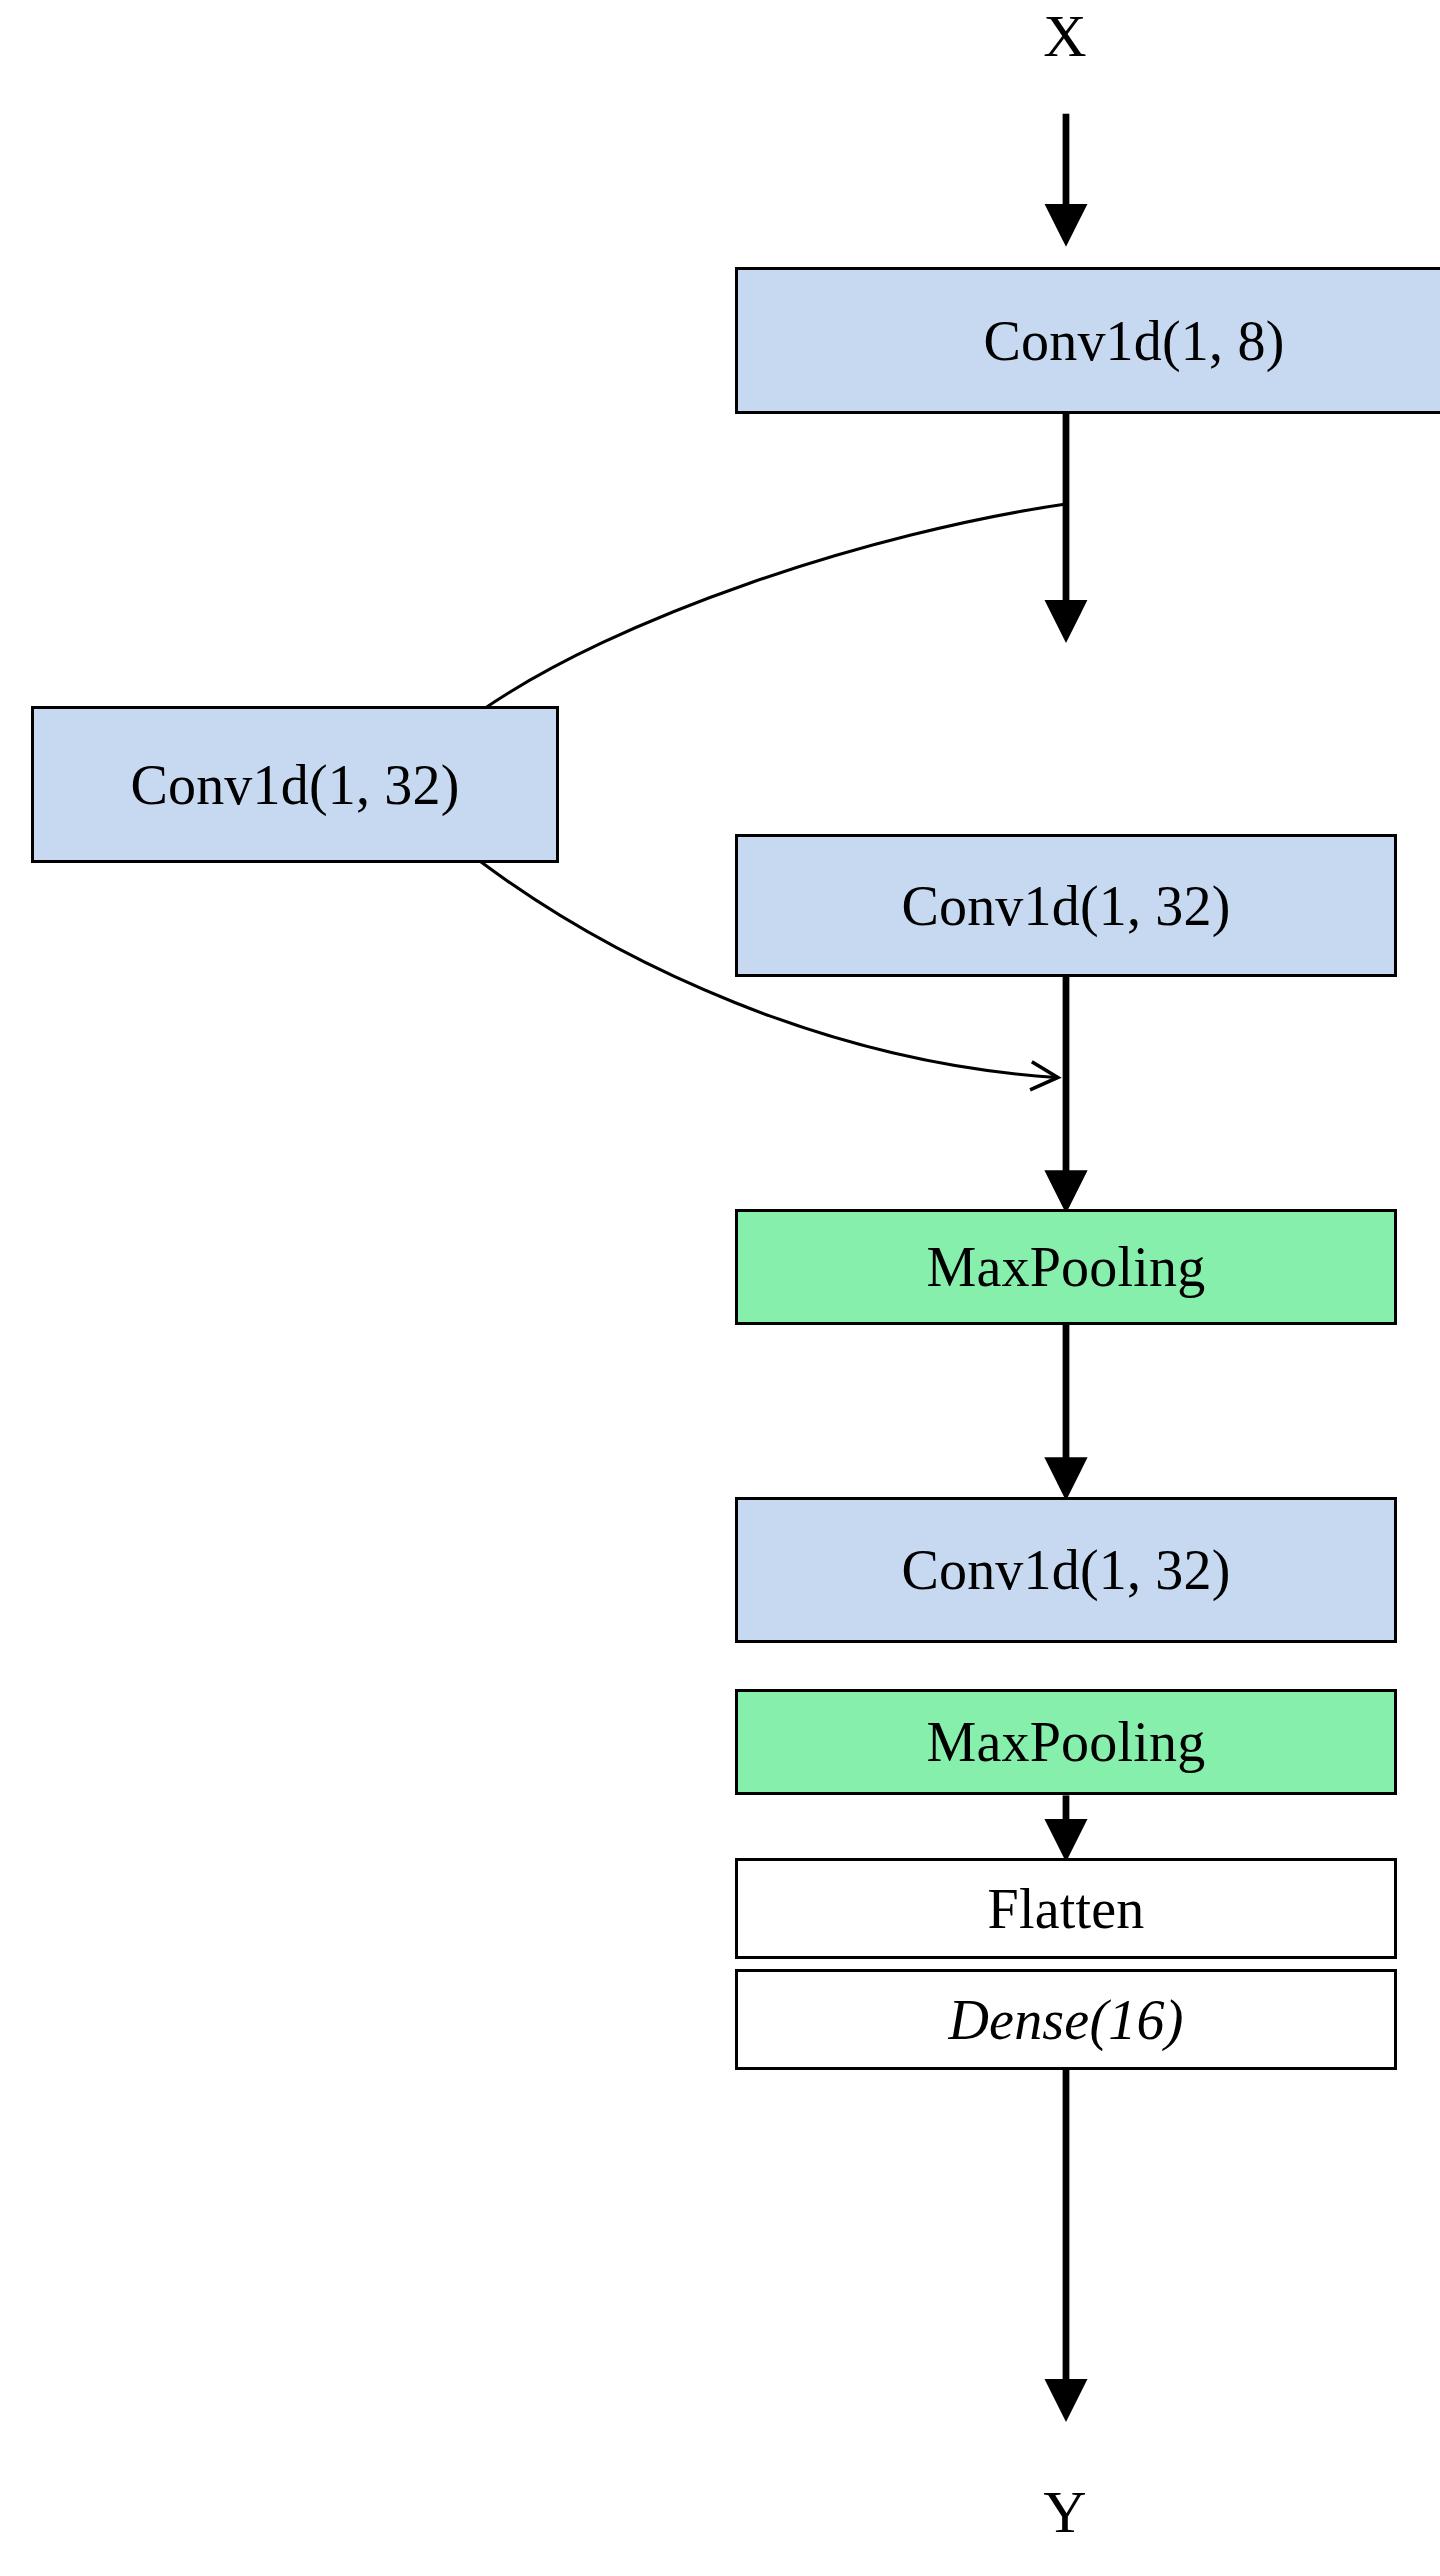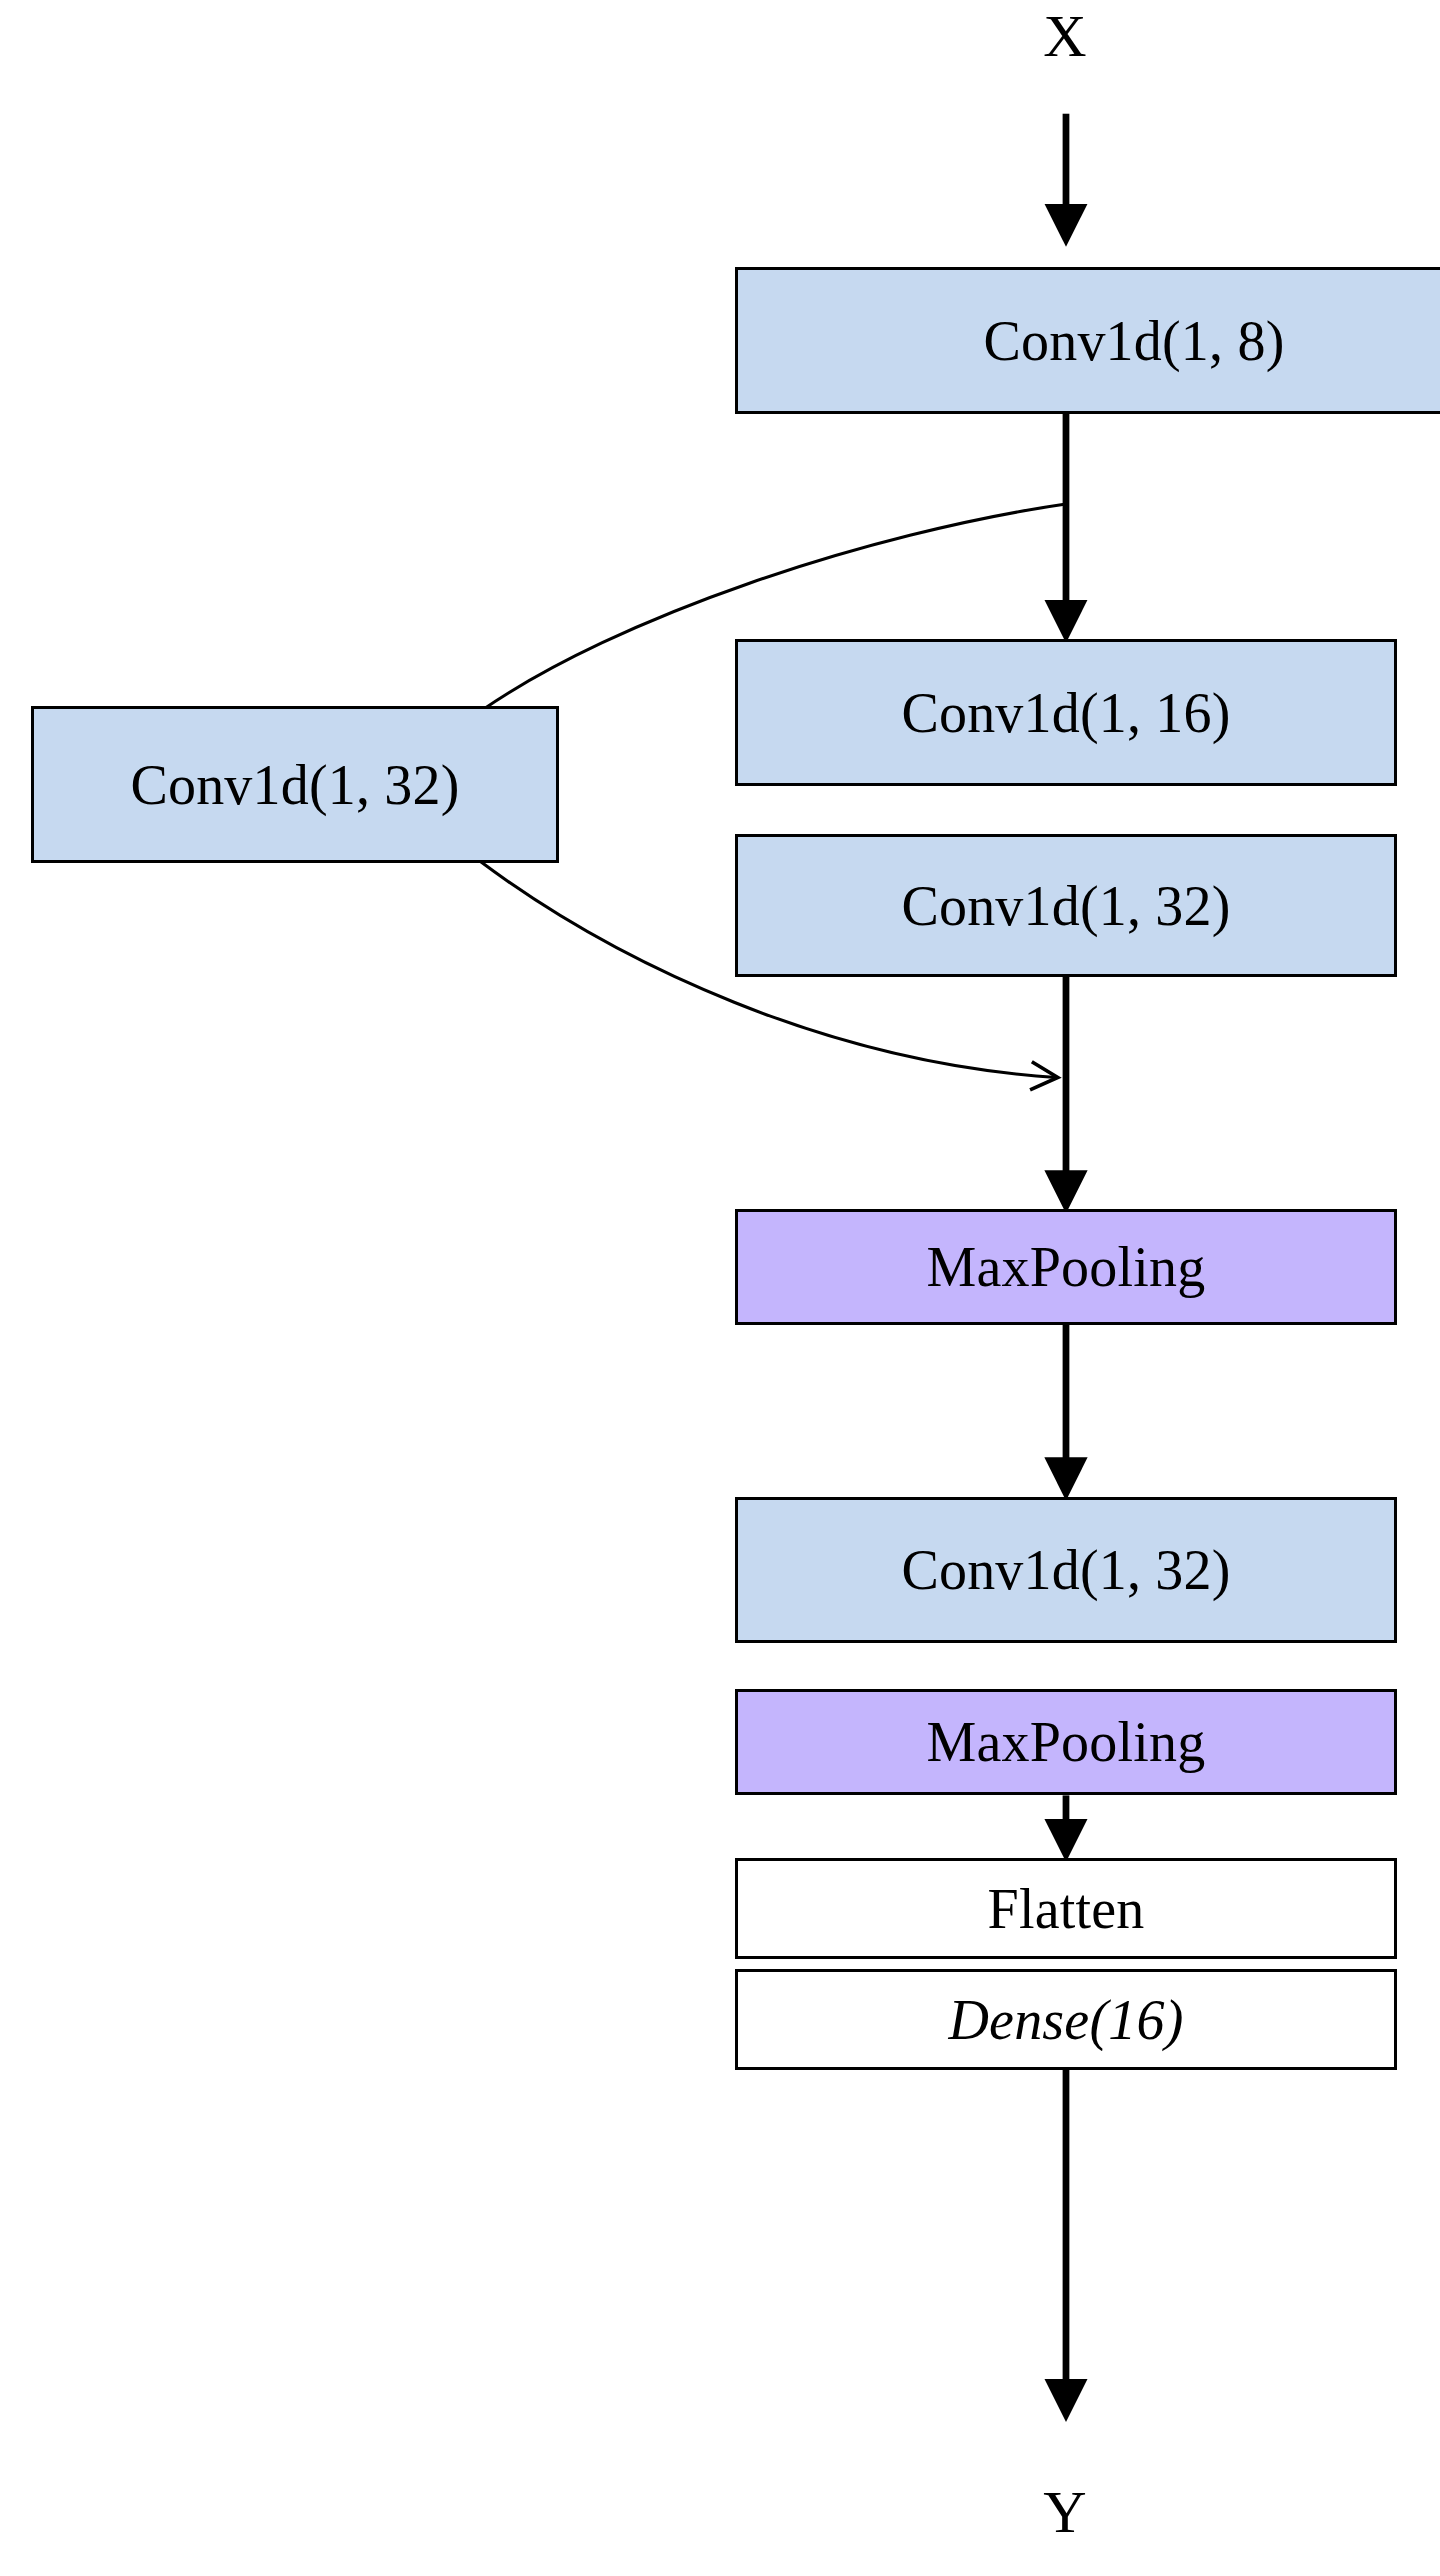--- a/index.html
+++ b/index.html
@@ -42,21 +42,21 @@
     justify-content: center;
     z-index: 2;
     font-size: 56px;
     line-height: 1;
     color: #000000;
     letter-spacing: 0.2px;
     white-space: nowrap;
   }
 
   .node-box.fill-blue  { background: #c6d9f0; }
-  .node-box.fill-green { background: #c4b5fd; }
+  .node-box.fill-green { background: #86efac; }
   .node-box.fill-white { background: #ffffff; }
 
   .io-label {
     position: absolute;
     z-index: 2;
     font-size: 60px;
     line-height: 1;
     color: #000000;
     text-align: center;
     white-space: nowrap;
@@ -107,21 +107,20 @@
 
     <line x1="1106" y1="1863" x2="1106" y2="1924" stroke="#000000" stroke-width="7" marker-end="url(#solid-arrow)"></line>
 
     <line x1="1106" y1="2148" x2="1106" y2="2505" stroke="#000000" stroke-width="7" marker-end="url(#solid-arrow)"></line>
   </svg>
 
   <div class="io-label" id="label-input">X</div>
 
   <div class="node-box fill-blue" id="box-conv1">Conv1d(1, 8)</div>
 
-  <div class="node-box fill-blue" id="box-conv2">Conv1d(1, 16)</div>
 
   <div class="node-box fill-blue" id="box-conv3">Conv1d(1, 32)</div>
 
   <div class="node-box fill-blue" id="box-skip-conv">Conv1d(1, 32)</div>
 
   <div class="node-box fill-green" id="box-maxpool1">MaxPooling</div>
 
   <div class="node-box fill-blue" id="box-conv4">Conv1d(1, 32)</div>
 
   <div class="node-box fill-green" id="box-maxpool2">MaxPooling</div>

